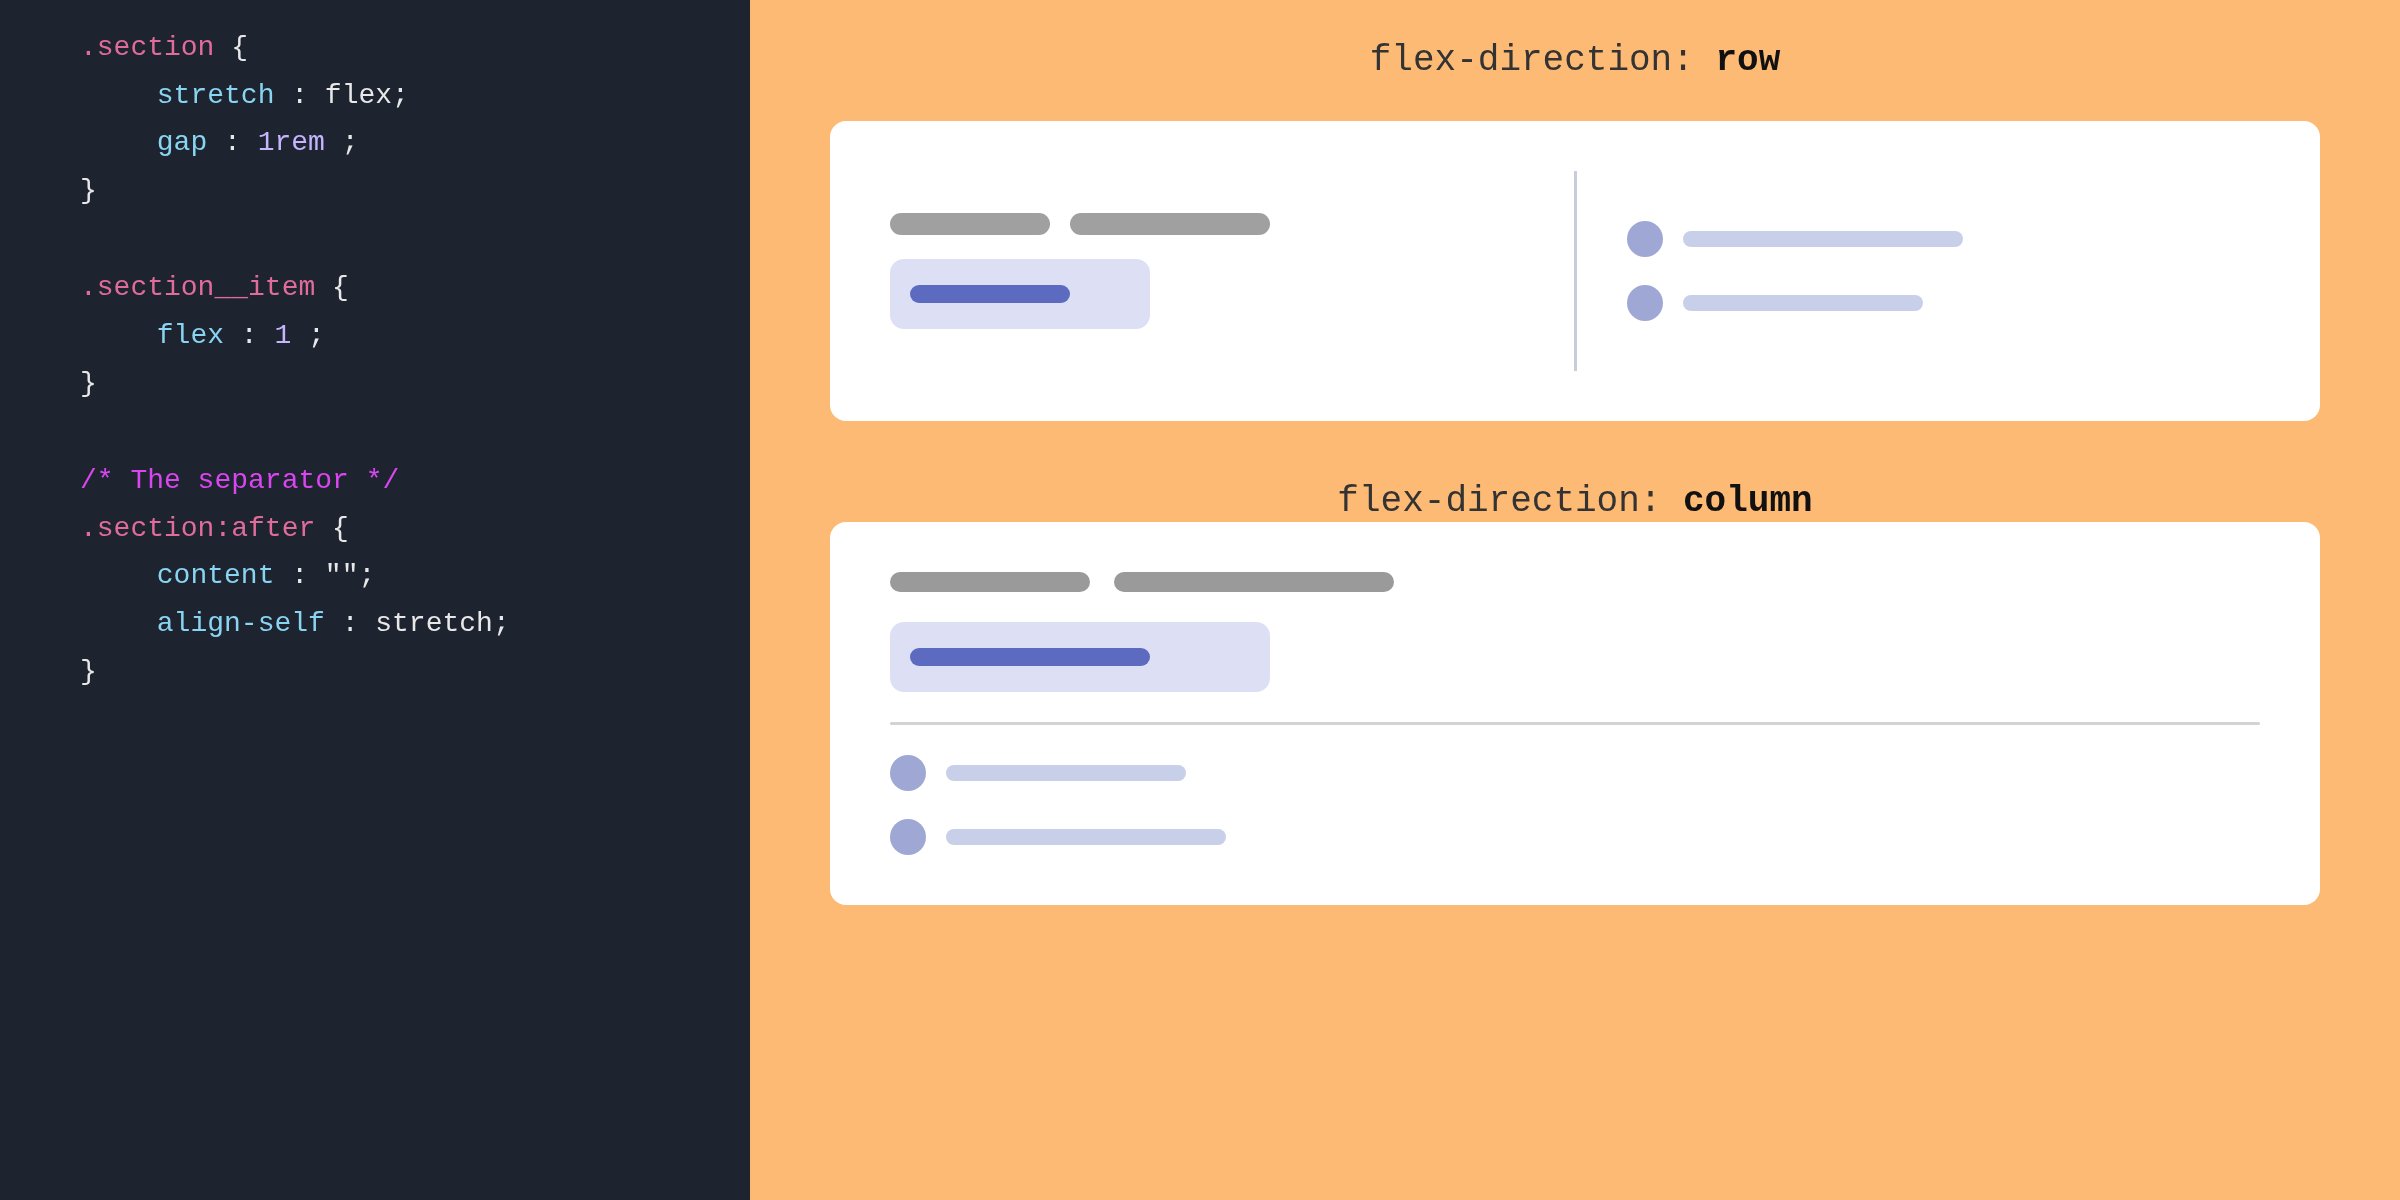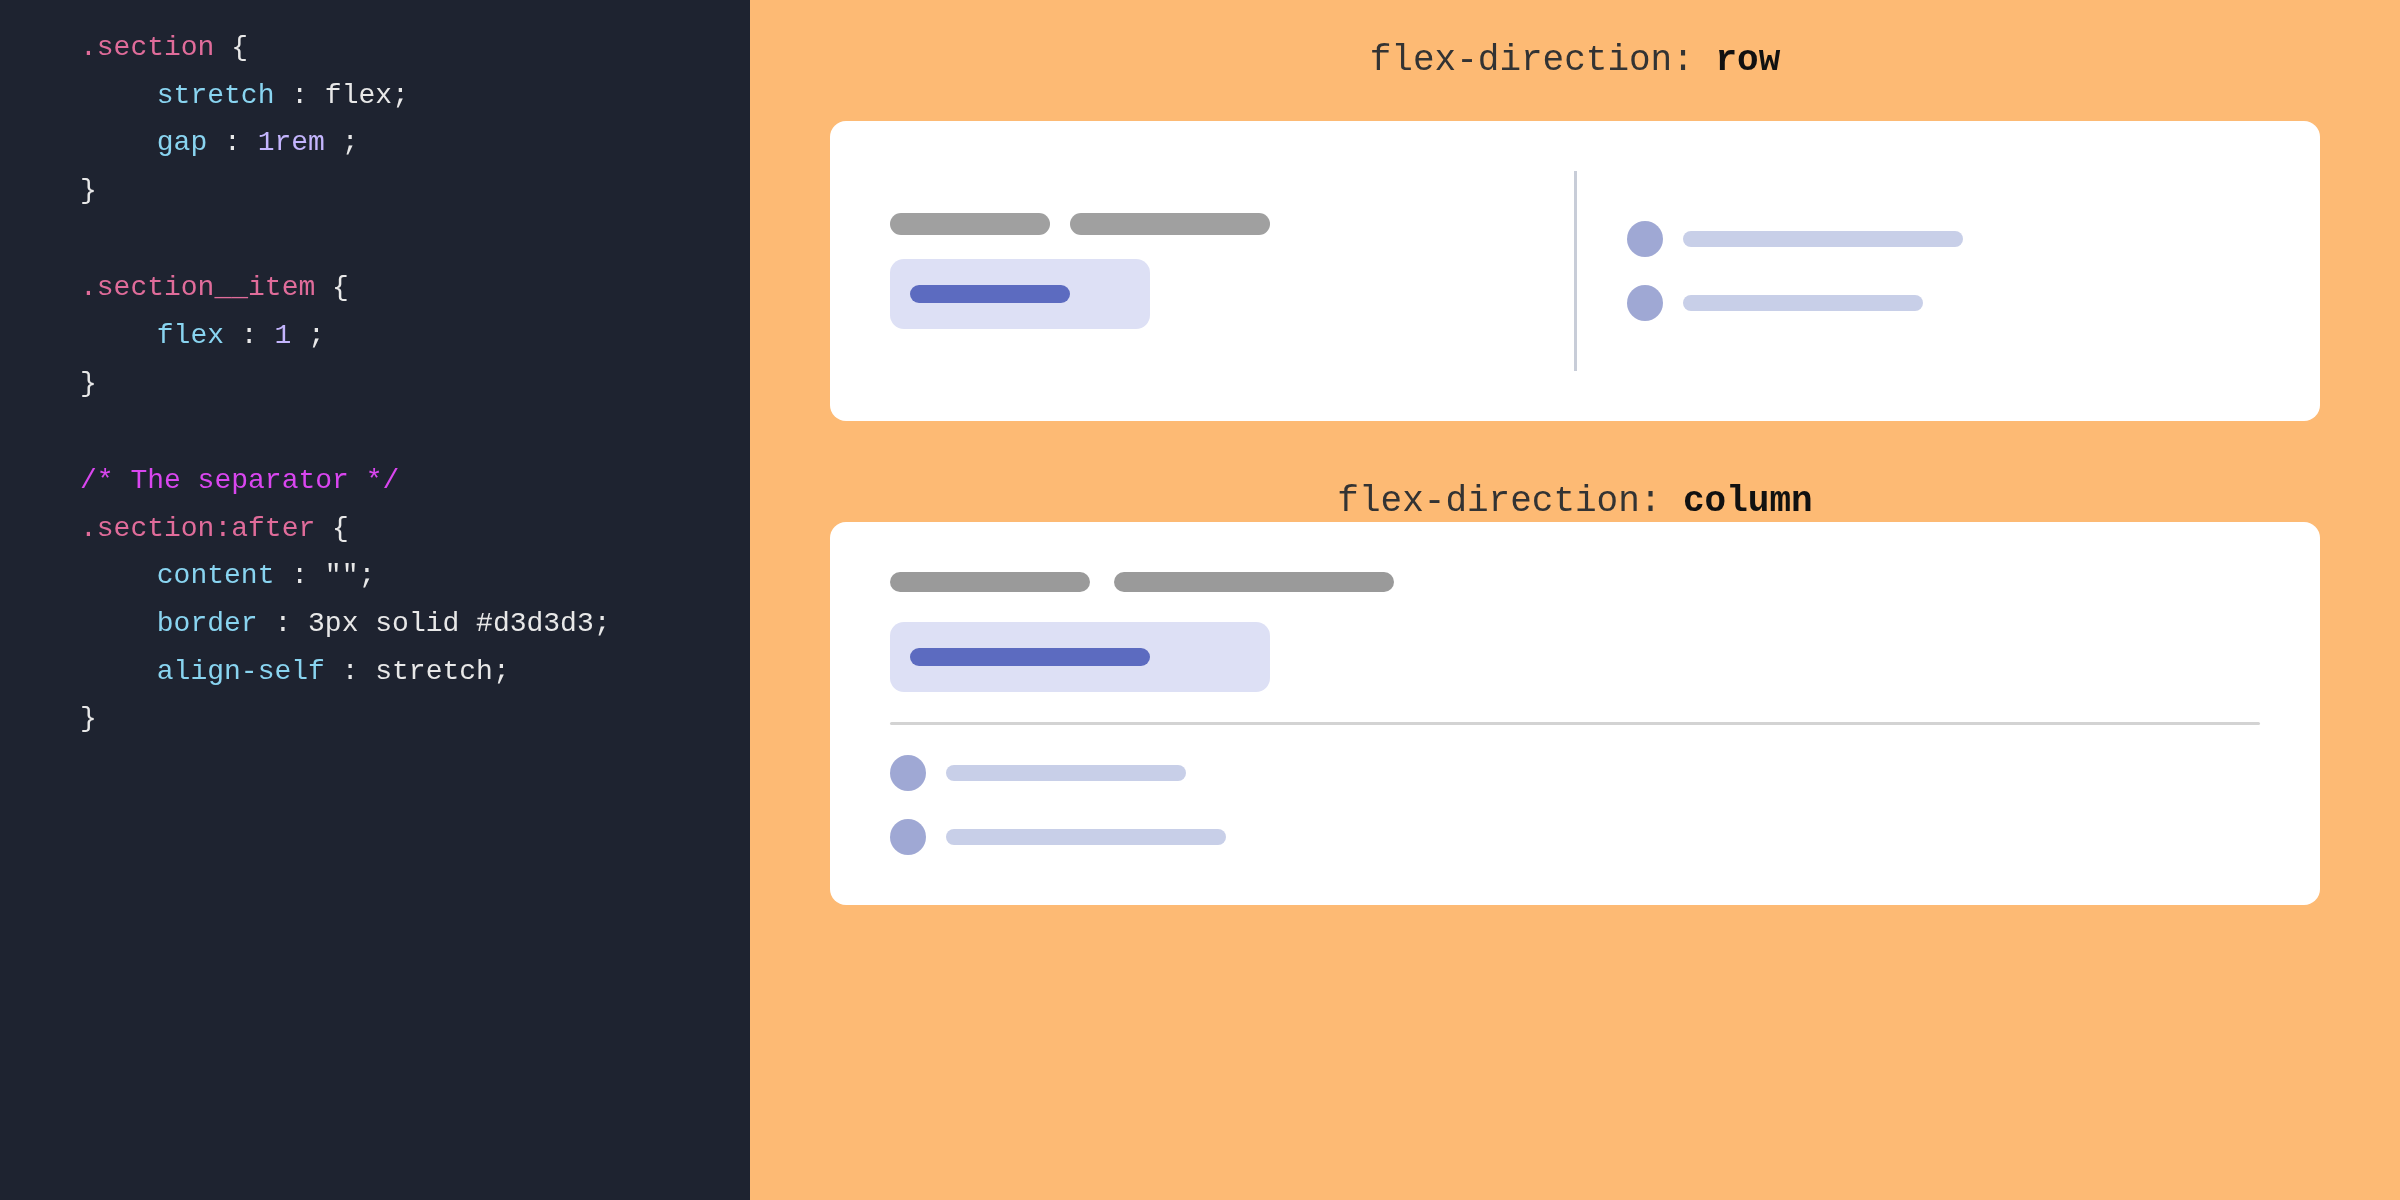--- a/index.html
+++ b/index.html
@@ -266,26 +266,20 @@
         <span class="brace"> {</span>
       </div>
       <div>
         <span class="indent"></span>
         <span class="property">content</span>
         <span class="colon">: </span>
         <span class="value">"";</span>
       </div>
       <div>
         <span class="indent"></span>
-        <span class="property">border</span>
-        <span class="colon">: </span>
-        <span class="value">3px solid #d3d3d3;</span>
-      </div>
-      <div>
-        <span class="indent"></span>
         <span class="property">align-self</span>
         <span class="colon">: </span>
         <span class="value">stretch;</span>
       </div>
       <div>
         <span class="brace">}</span>
       </div>
     </div>
 
   </div>

